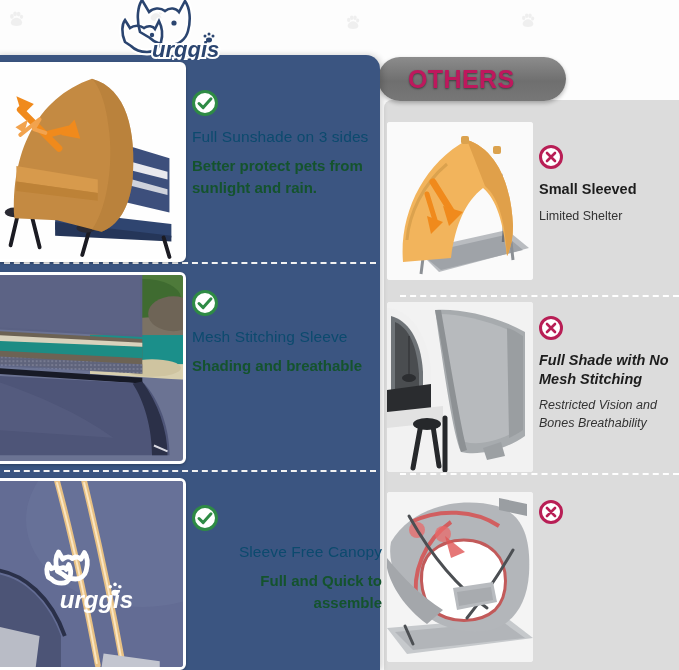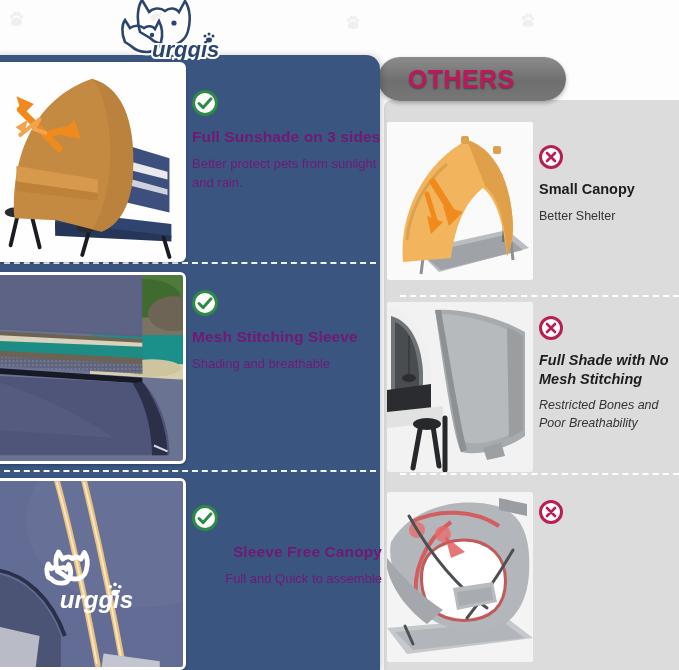--- a/index.html
+++ b/index.html
@@ -95,25 +95,25 @@
 
   
   .feat { position: absolute; z-index: 7; width: 190px; }
   .feat.f1 { left: 192px; top: 90px; }
   .feat.f2 { left: 192px; top: 290px; }
   .feat.f3 { left: 192px; top: 505px; text-align: right; }
   .check {
     width: 26px; height: 26px; display: block; margin-bottom: 11px;
   }
   .feat h3 {
-    font-size: 15.5px; font-weight: bold; color: #701a75;
+    font-size: 15.5px; font-weight: normal; color: #0c4a6e;
     line-height: 1.25; margin-bottom: 9px; letter-spacing: .1px;
   }
   .feat p {
-    font-size: 13px; color: #701a75; line-height: 1.45; font-weight: normal;
+    font-size: 15px; color: #14532d; line-height: 1.45; font-weight: bold;
   }
 
   
   .con { position: absolute; z-index: 6; width: 136px; }
   .con.c1 { left: 539px; top: 145px; }
   .con.c2 { left: 539px; top: 316px; font-style: italic; }
   .con.c3 { left: 539px; top: 500px; }
   .xmark { width: 24px; height: 24px; display: block; margin-bottom: 11px; }
   .con h3 {
     font-size: 14.5px; font-weight: bold; color: #1d1d1d;
@@ -482,34 +482,34 @@
   </div>
 
   <div class="con c1">
     <span class="xmark">
       <svg viewBox="0 0 24 24" xmlns="http://www.w3.org/2000/svg">
         <circle cx="12" cy="12" r="11" fill="#ffffff"></circle>
         <circle cx="12" cy="12" r="10.5" fill="none" stroke="#b81e55" stroke-width="3"></circle>
         <path d="M8 8 L16 16 M16 8 L8 16" stroke="#b81e55" stroke-width="2.6" stroke-linecap="round"></path>
       </svg>
     </span>
-    <h3>Small Canopy</h3>
-    <p>Better Shelter</p>
+    <h3>Small Sleeved</h3>
+    <p>Limited Shelter</p>
   </div>
 
   <div class="con c2">
     <span class="xmark">
       <svg viewBox="0 0 24 24" xmlns="http://www.w3.org/2000/svg">
         <circle cx="12" cy="12" r="11" fill="#ffffff"></circle>
         <circle cx="12" cy="12" r="10.5" fill="none" stroke="#b81e55" stroke-width="3"></circle>
         <path d="M8 8 L16 16 M16 8 L8 16" stroke="#b81e55" stroke-width="2.6" stroke-linecap="round"></path>
       </svg>
     </span>
     <h3>Full Shade with No Mesh Stitching</h3>
-    <p>Restricted Bones and Poor Breathability</p>
+    <p>Restricted Vision and Bones Breathability</p>
   </div>
 
   <div class="con c3">
     <span class="xmark">
       <svg viewBox="0 0 24 24" xmlns="http://www.w3.org/2000/svg">
         <circle cx="12" cy="12" r="11" fill="#ffffff"></circle>
         <circle cx="12" cy="12" r="10.5" fill="none" stroke="#b81e55" stroke-width="3"></circle>
         <path d="M8 8 L16 16 M16 8 L8 16" stroke="#b81e55" stroke-width="2.6" stroke-linecap="round"></path>
       </svg>
     </span>

